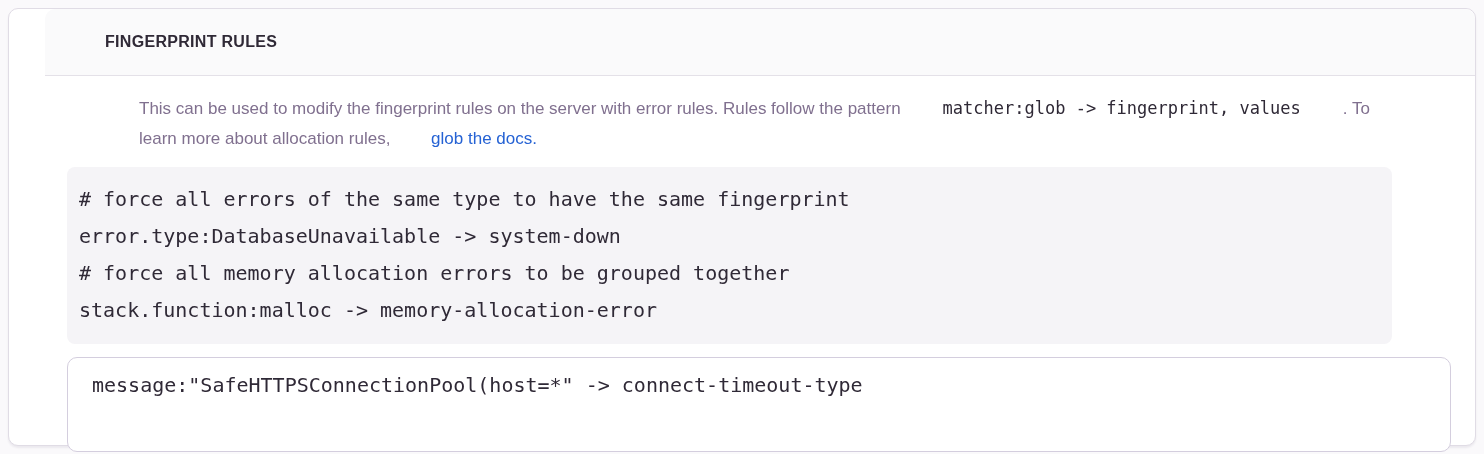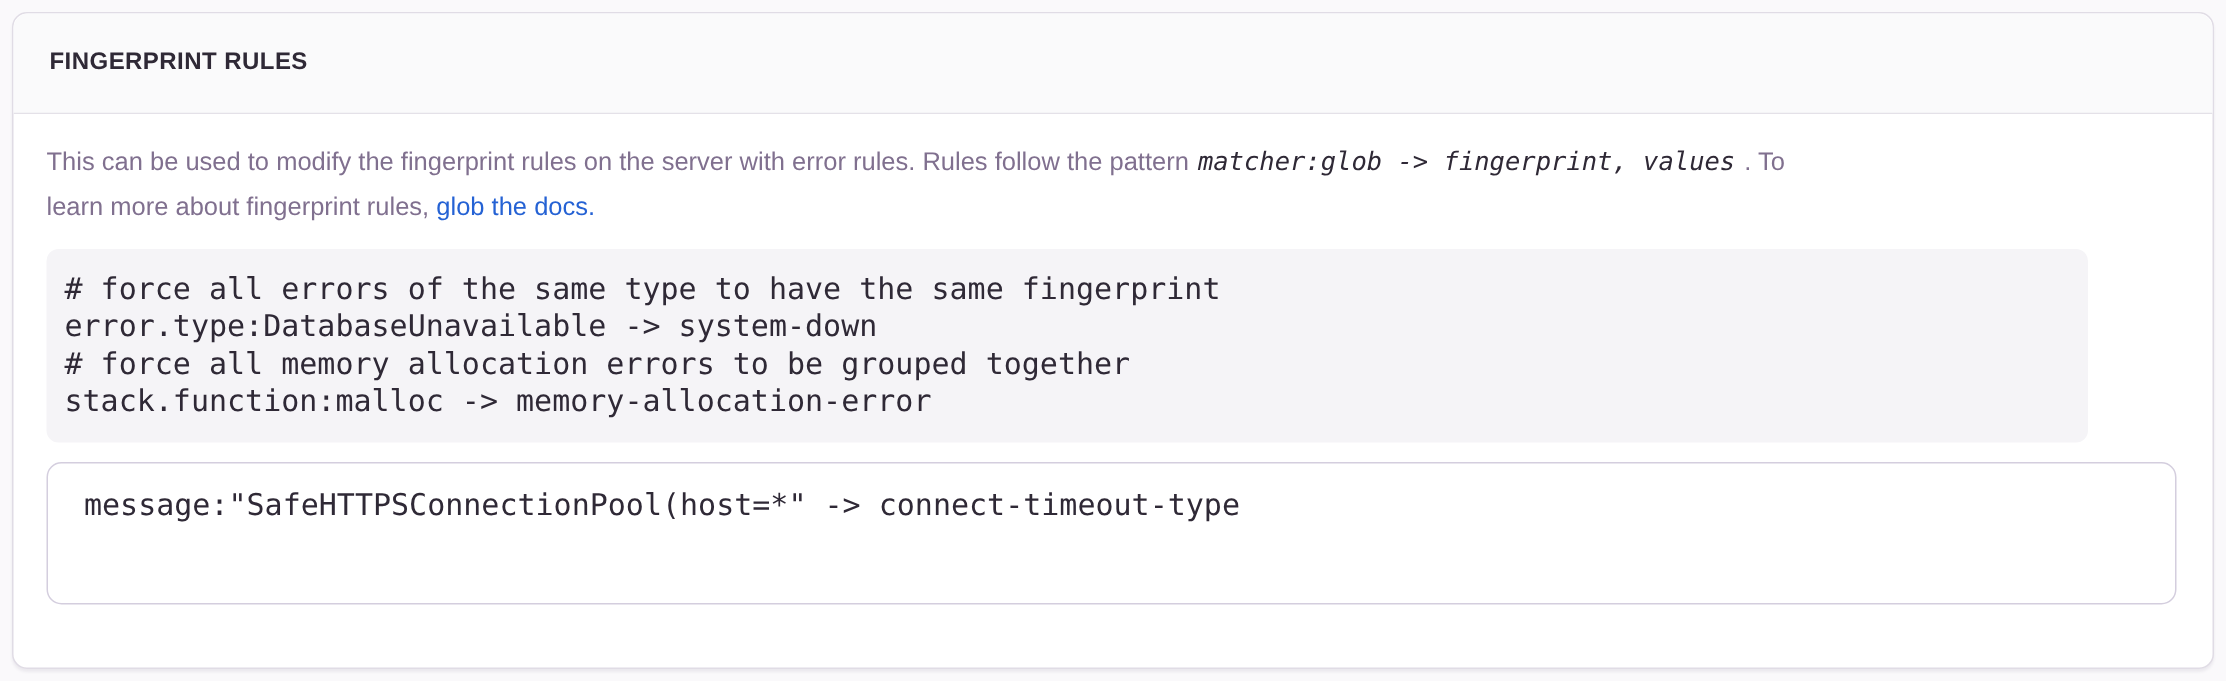--- a/index.html
+++ b/index.html
@@ -6,21 +6,21 @@
     --page-background: #faf9fb;
     --header-background: #fafafb;
     --panel-border: #e0dce5;
     --input-border: #d4cede;
     --code-background: #f5f4f7;
     --code-text: #2f2936;
     --body-text: #80708f;
     --heading-text: #2f2936;
     --accent-link: #2562d4;
   }
-  * { box-sizing: border-box; }
+  * { box-sizing: border-box; padding-left: 36px; }
   html, body {
     margin: 0;
     padding: 0;
   }
   body {
     width: 1484px;
     height: 454px;
     background: var(--page-background);
     font-family: "Liberation Sans", sans-serif;
     position: relative;
@@ -61,36 +61,35 @@
     line-height: 30px;
     color: var(--body-text);
     margin: 0;
   }
   .inline-code {
     font-family: "DejaVu Sans Mono", "Liberation Mono", monospace;
     font-size: 17px;
     color: var(--code-text);
     margin: 0 6px;
     white-space: nowrap;
-    font-style: italic;
   }
   .docs-link {
     color: var(--accent-link);
     text-decoration: none;
     cursor: pointer;
   }
   .example-code {
     display: block;
     margin: 13px 59px 13px 0;
     padding: 14px 12px 15px;
     background: var(--code-background);
     border-radius: 8px;
     font-family: "DejaVu Sans Mono", "Liberation Mono", monospace;
     font-size: 20px;
-    line-height: 25px;
+    line-height: 37px;
     color: var(--code-text);
     white-space: pre;
     overflow: hidden;
   }
   .rules-textarea {
     display: block;
     width: 100%;
     height: 95px;
     padding: 13px 24px;
     background: #ffffff;
@@ -107,21 +106,21 @@
   }
 </style>
 </head>
 <body>
 
 <div class="panel">
   <div class="panel-header">
     <span class="panel-title">FINGERPRINT RULES</span>
   </div>
   <div class="panel-body">
-    <p class="description"><span>This can be used to modify the fingerprint rules on the server with error rules. Rules follow the pattern</span><code class="inline-code">matcher:glob -&gt; fingerprint, values</code><span>. To</span><br><span>learn more about fingerprint rules,</span> <a class="docs-link">glob the docs.</a></p>
+    <p class="description"><span>This can be used to modify the fingerprint rules on the server with error rules. Rules follow the pattern</span><code class="inline-code">matcher:glob -&gt; fingerprint, values</code><span>. To</span><br><span>learn more about allocation rules,</span> <a class="docs-link">glob the docs.</a></p>
 
     <pre class="example-code"># force all errors of the same type to have the same fingerprint
 error.type:DatabaseUnavailable -&gt; system-down
 # force all memory allocation errors to be grouped together
 stack.function:malloc -&gt; memory-allocation-error</pre>
 
     <textarea class="rules-textarea" spellcheck="false" style="">message:"SafeHTTPSConnectionPool(host=*" -&gt; connect-timeout-type</textarea>
   </div>
 </div>
 

